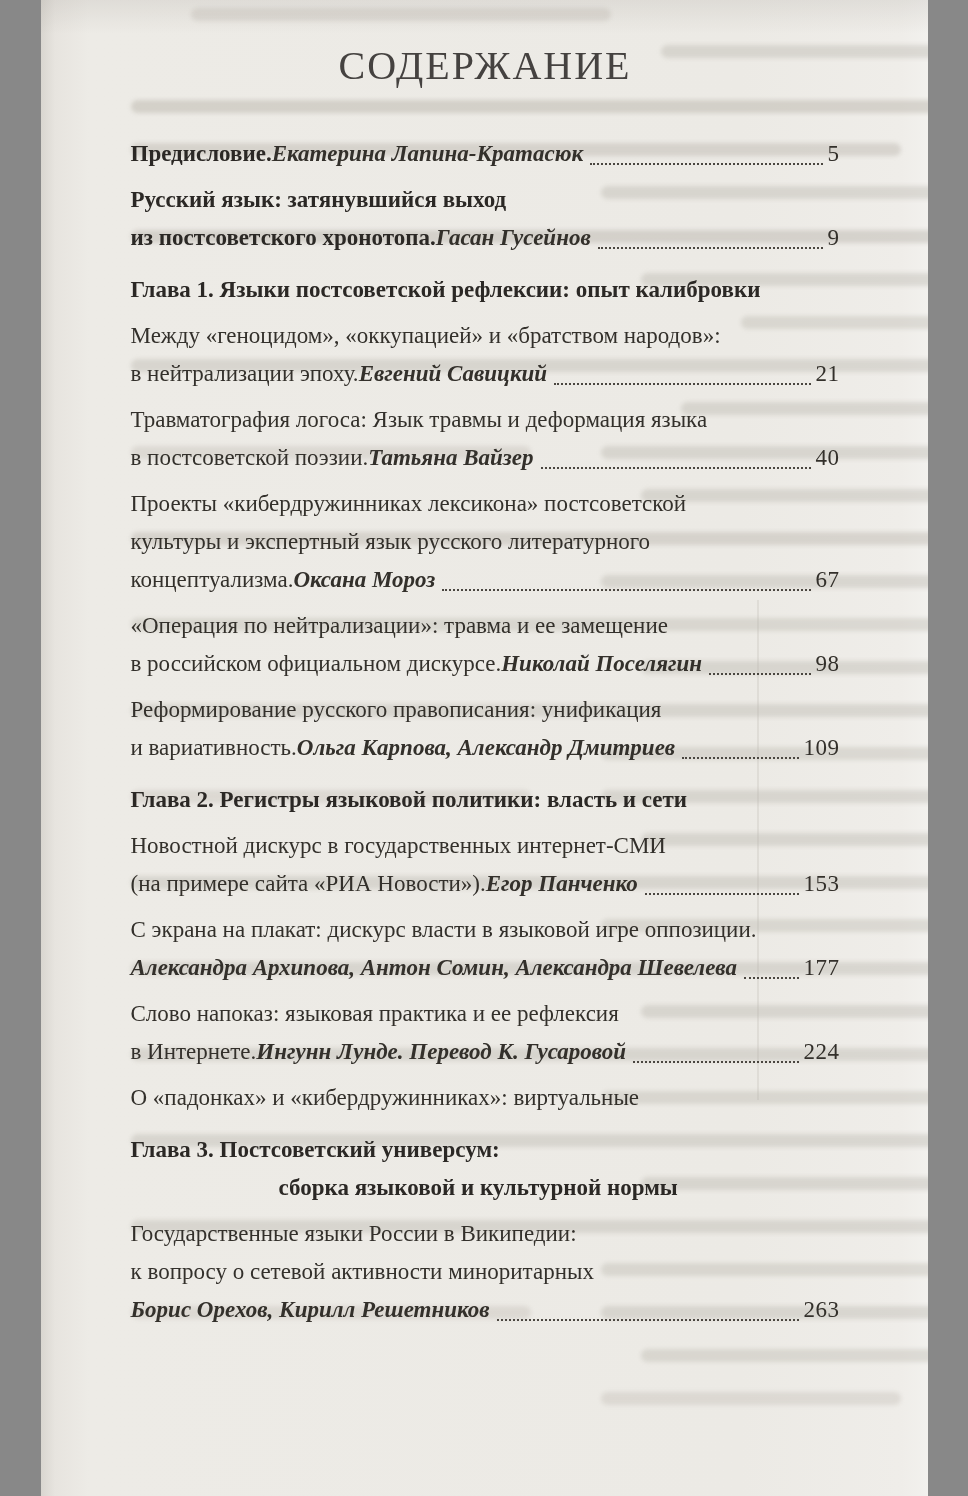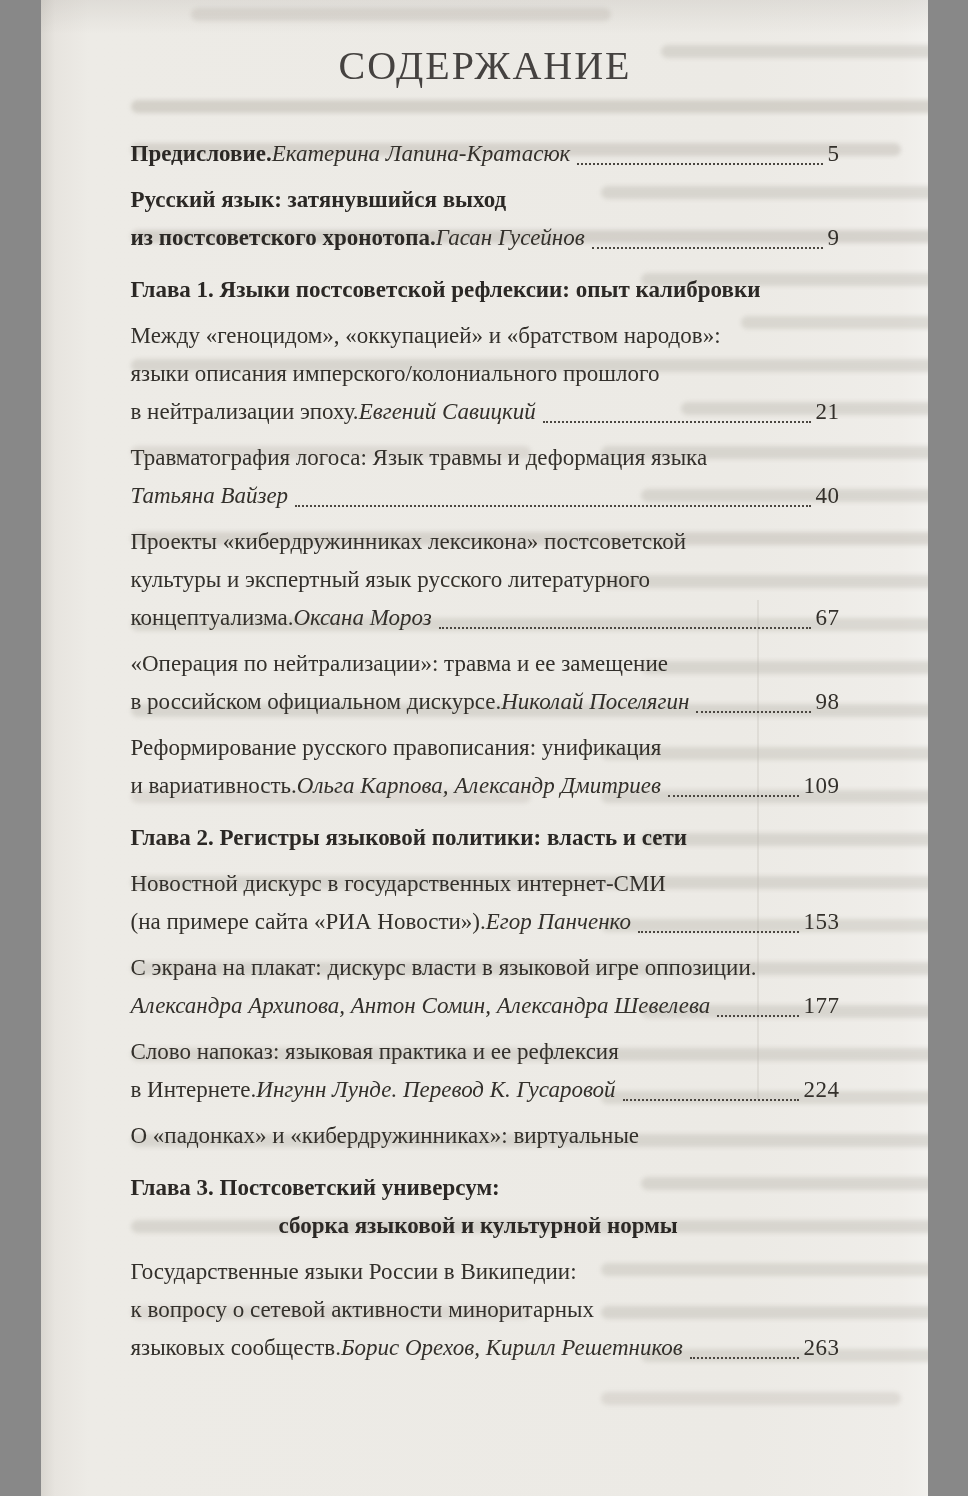--- a/index.html
+++ b/index.html
@@ -31,21 +31,21 @@
   .chapter{margin:14px 0 8px 0;}
   .chapter .line{font-weight:bold;color:#2b2825;}
   .line{
     display:flex;
     align-items:flex-end;
     line-height:38px;
     white-space:nowrap;
   }
   .line .indent-pad{display:inline-block;width:148px;}
   .b{font-weight:bold;color:#2b2825;font-family:Liberation Serif, serif;}
-  .i{font-style:italic;}
+  .i{font-style:italic;font-weight:bold;}
   .r{font-style:normal;}
   .leader{
     flex:1 1 auto;
     margin:0 5px 8px 7px;
     border-bottom:2.6px dotted #4a4640;
     min-width:24px;
   }
   .pg{font-style:normal;letter-spacing:.5px;color:#33302b;}
 </style>
 </head>
@@ -123,35 +123,33 @@
         <div class="line">
           <span class="b">Глава 1. Языки постсоветской рефлексии: опыт калибровки</span>
         </div>
       </div>
 
       <div class="entry">
         <div class="line">
           <span class="r">Между «геноцидом», «оккупацией» и «братством народов»:</span>
         </div>
         <div class="line">
-          <span class="r">языки описания имперского/колониального прошлого</span>
-        </div>
-        <div class="line">
           <span class="r">в нейтрализации эпоху.</span>
           <span class="i"> Евгений Савицкий</span>
           <span class="leader"></span>
           <span class="pg">21</span>
         </div>
       </div>
 
       <div class="entry">
         <div class="line">
           <span class="r">Травматография логоса: Язык травмы и деформация языка</span>
         </div>
         <div class="line">
+          <span class="r">в постсоветской поэзии.</span>
           <span class="i"> Татьяна Вайзер</span>
           <span class="leader"></span>
           <span class="pg">40</span>
         </div>
       </div>
 
       <div class="entry">
         <div class="line">
           <span class="r">Проекты «кибердружинниках лексикона» постсоветской</span>
         </div>
@@ -249,21 +247,20 @@
       </div>
 
       <div class="entry">
         <div class="line">
           <span class="r">Государственные языки России в Википедии:</span>
         </div>
         <div class="line">
           <span class="r">к вопросу о сетевой активности миноритарных</span>
         </div>
         <div class="line">
-          <span class="r">языковых сообществ.</span>
           <span class="i"> Борис Орехов, Кирилл Решетников</span>
           <span class="leader"></span>
           <span class="pg">263</span>
         </div>
       </div>
 
     </div>
   </div>
 </div>
 

